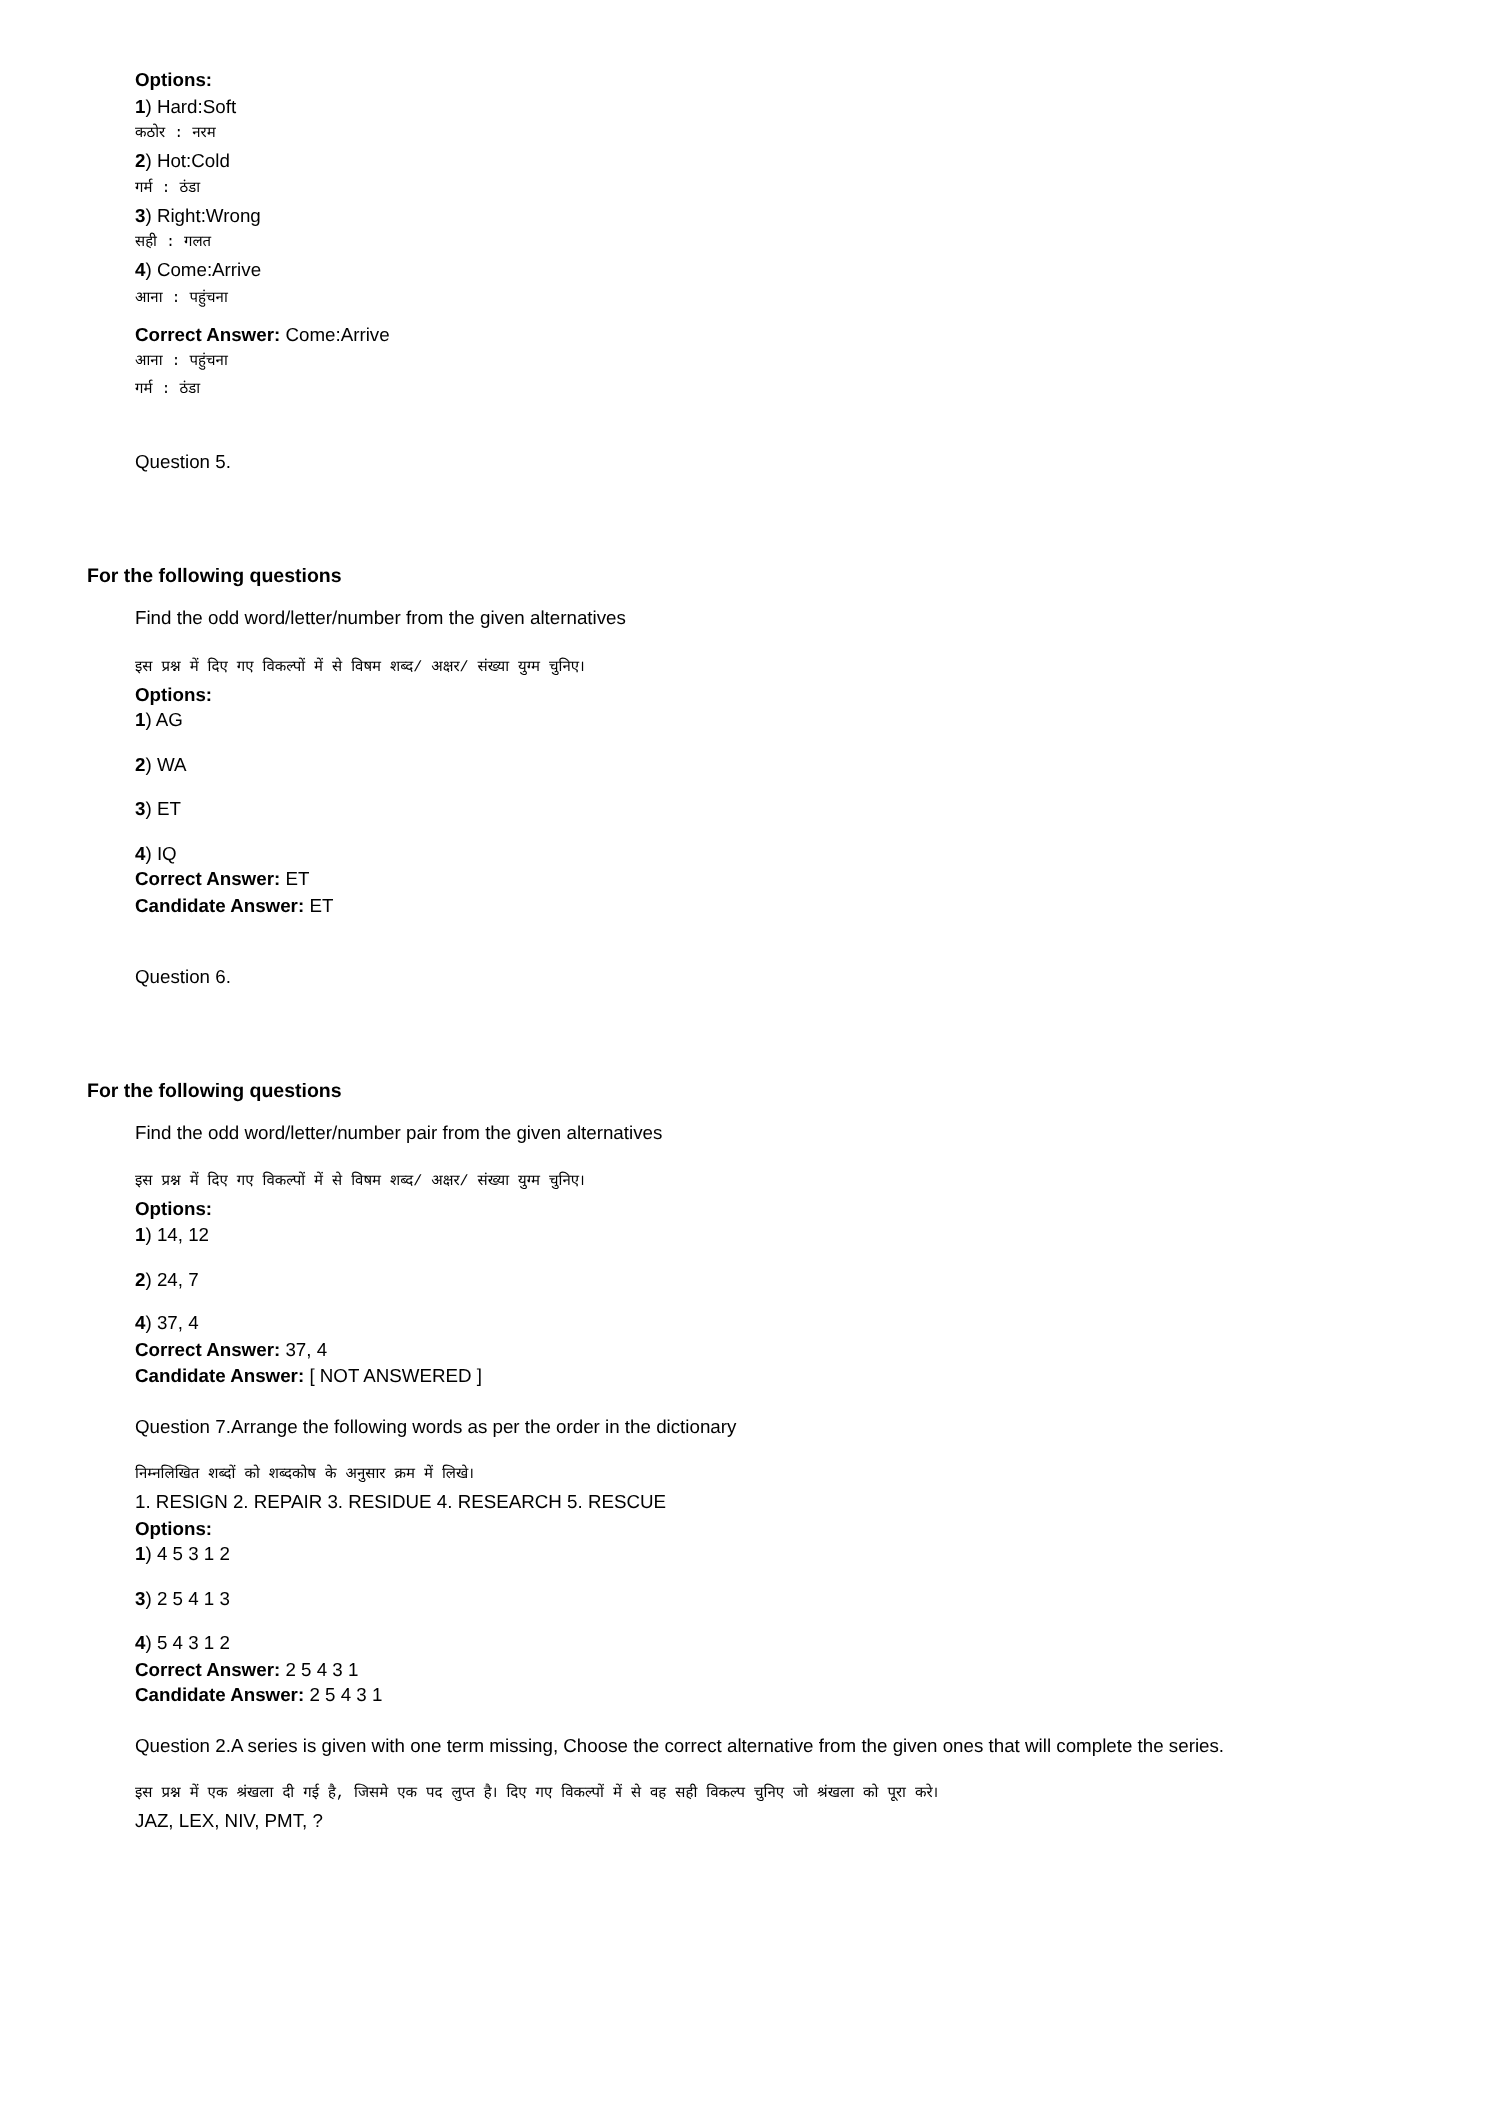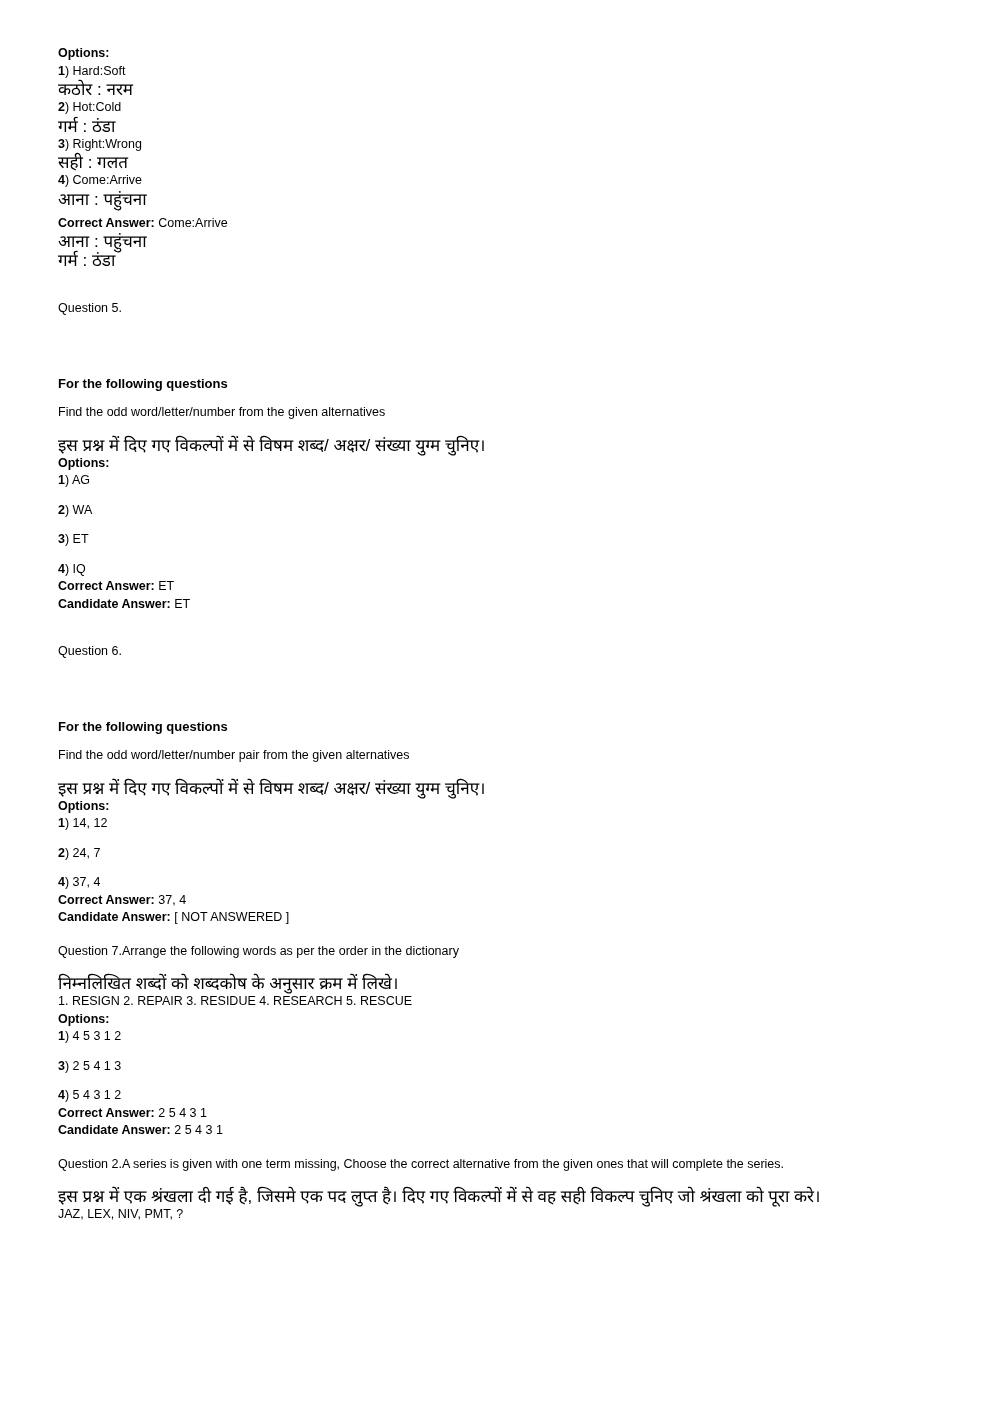--- a/index.html
+++ b/index.html
@@ -17,35 +17,37 @@
     position: relative;
     width: 993px;
     height: 1405px;
     box-sizing: border-box;
     padding: 45px 55px 0 58px;
   }
   .line {
     font-size: 12.5px;
     line-height: 17.5px;
     white-space: pre-wrap;
+    margin-left: 32px;
   }
   .bold {
     font-weight: bold;
   }
   .lbl {
     font-weight: bold;
   }
   .gap-md { height: 16px; }
   .gap-lg { height: 30px; }
   .opt-spaced {
     margin-bottom: 12px;
   }
   .hindi {
-    font-size: 17px;
+    font-size: 10px;
     line-height: 19px;
+    font-family: Liberation Mono, monospace;
   }
   .qhead {
     font-size: 13px;
     font-weight: bold;
     line-height: 17.5px;
   }
   .block { margin: 0; padding: 0; }
 </style>
 </head>
 <body>

